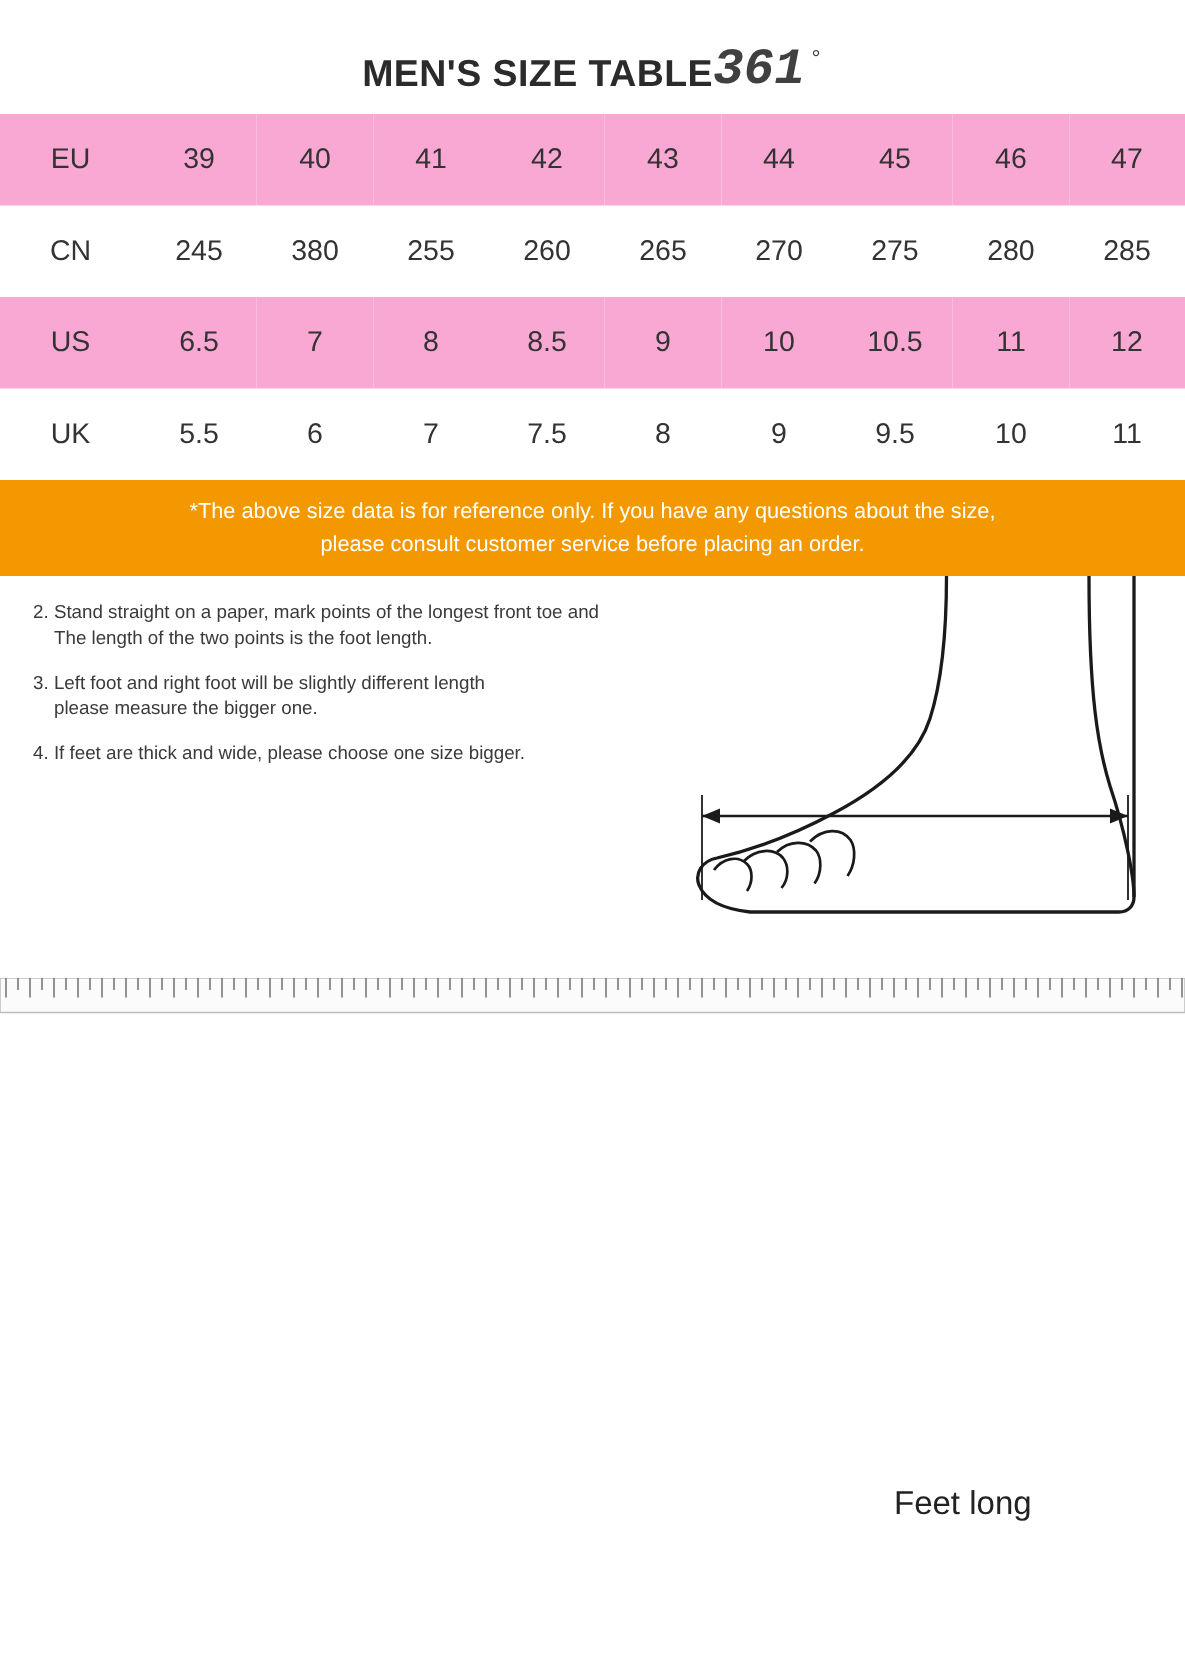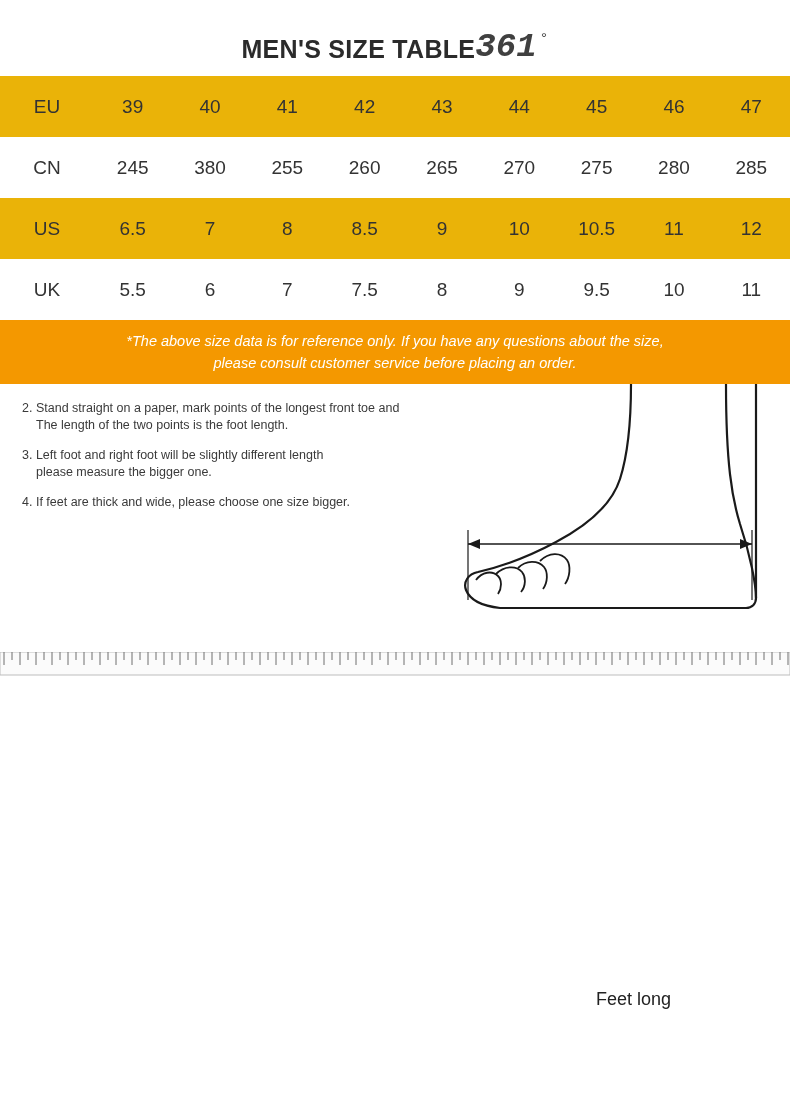--- a/index.html
+++ b/index.html
@@ -56,21 +56,21 @@
   
   .size-table {
     width: 790px;
     border-collapse: collapse;
     table-layout: fixed;
   }
   .size-table tr {
     height: 61px;
   }
   .size-table tr.shade td {
-    background: #eab308;
+    background: #f9a8d4;
   }
   .size-table td {
     text-align: center;
     font-size: 19px;
     color: #333333;
     vertical-align: middle;
   }
   .size-table td.rowlabel {
     font-size: 19px;
     width: 92px;
@@ -78,21 +78,20 @@
 
   
   .notice {
     background: #f49800;
     color: #ffffff;
     text-align: center;
     font-size: 14.5px;
     line-height: 22px;
     padding: 10px 40px;
     box-sizing: border-box;
-    font-style: italic;
   }
 
   
   .measure {
     position: relative;
     height: 246px;
   }
   .instructions {
     padding: 16px 0 0 22px;
     width: 470px;
@@ -112,21 +111,21 @@
     position: absolute;
     right: 0;
     top: 0;
     width: 330px;
     height: 246px;
   }
   .feet-long-label {
     position: absolute;
     left: 596px;
     top: 605px;
-    font-size: 18px;
+    font-size: 22px;
     color: #222;
   }
   .ruler {
     position: absolute;
     left: 0;
     top: 652px;
     width: 790px;
     height: 24px;
   }
 </style>

